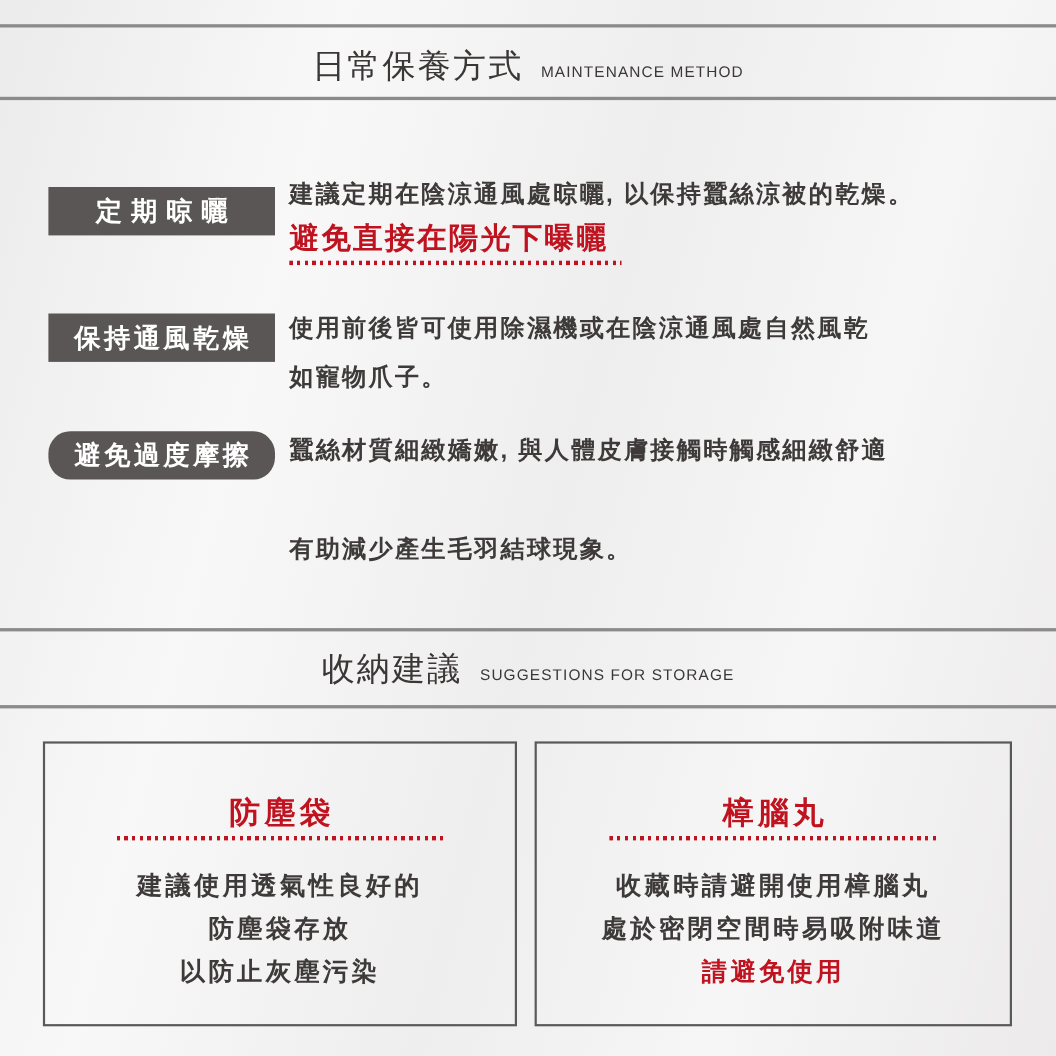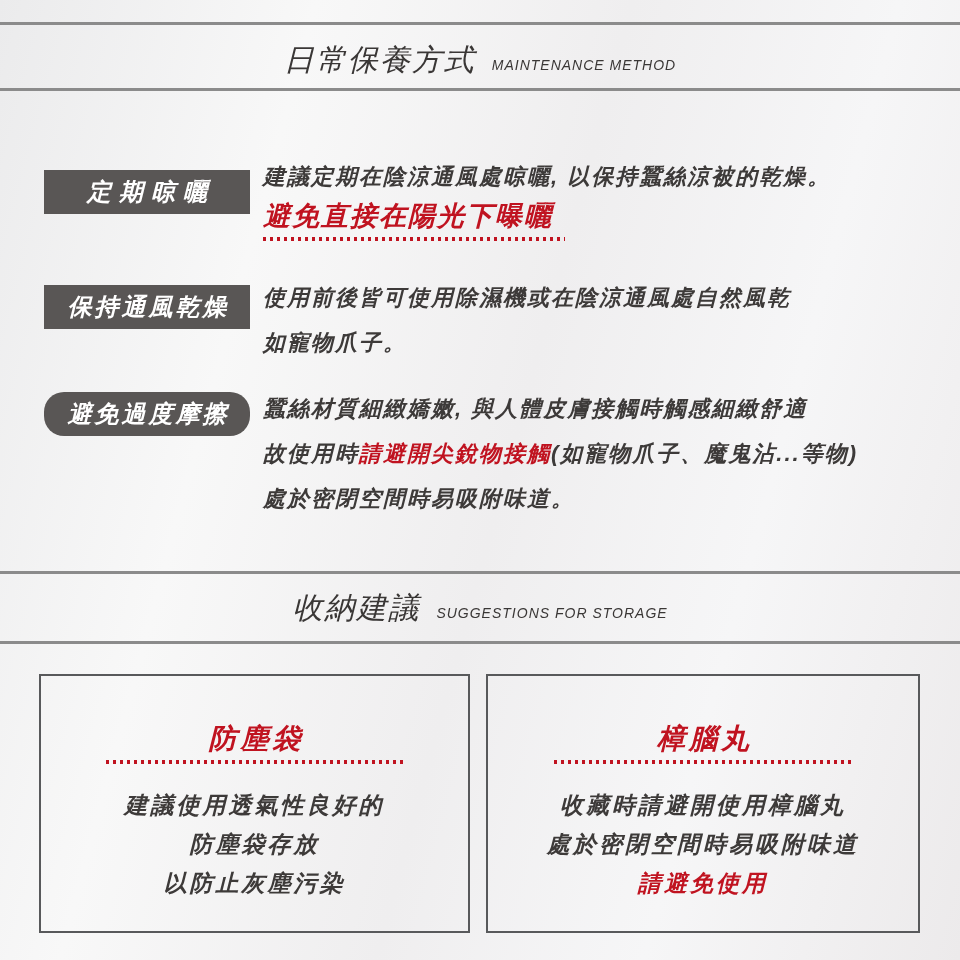--- a/index.html
+++ b/index.html
@@ -1,15 +1,15 @@
 <!DOCTYPE html>
 <html lang="zh-Hant"><head>
 <meta charset="utf-8">
 <style>
-  * { margin:0; padding:0; box-sizing:border-box;font-style:italic; }
+  * { margin:0; padding:0; box-sizing:border-box; }
   html,body { width:960px; height:960px; }
   body {
     font-family: "Liberation Sans", "DejaVu Sans", sans-serif;
     color:#3d3a39;
     background: linear-gradient(105deg, #ebebec 0%, #f8f8f8 26%, #efeeef 52%, #f6f6f7 74%, #eceaeb 100%);
     overflow:hidden;
   }
   #root { position:relative; width:960px; height:960px; }
 
   .rule { position:absolute; left:0; right:0; height:3px; background:#8b8b8b; }
@@ -95,24 +95,21 @@
   <div class="care-label narrow-space label-2">
     <span>保持通風乾燥</span>
   </div>
   <div class="body-line s2-l1">使用前後皆可使用除濕機或在陰涼通風處自然風乾</div>
   <div class="body-line s2-l2">如寵物爪子。</div>
 
   <div class="care-label narrow-space label-3">
     <span>避免過度摩擦</span>
   </div>
   <div class="body-line s3-l1">蠶絲材質細緻嬌嫩, 與人體皮膚接觸時觸感細緻舒適</div>
-  <div class="body-line s3-l2">
-    <span>故使用時</span><span class="red-inline">請避開尖銳物接觸</span><span>(如寵物爪子、魔鬼沾...等物)</span>
-  </div>
-  <div class="body-line s3-l3">處於密閉空間時易吸附味道。</div>
+  <div class="body-line s3-l3">有助減少產生毛羽結球現象。</div>
 
   <div class="rule rule-3"></div>
   <div class="band-title band-2">
     <span class="title-zh">收納建議</span>
     <span class="title-en">SUGGESTIONS FOR STORAGE</span>
   </div>
   <div class="rule rule-4"></div>
 
   <div class="card card-left">
     <div class="card-title">防塵袋</div>

